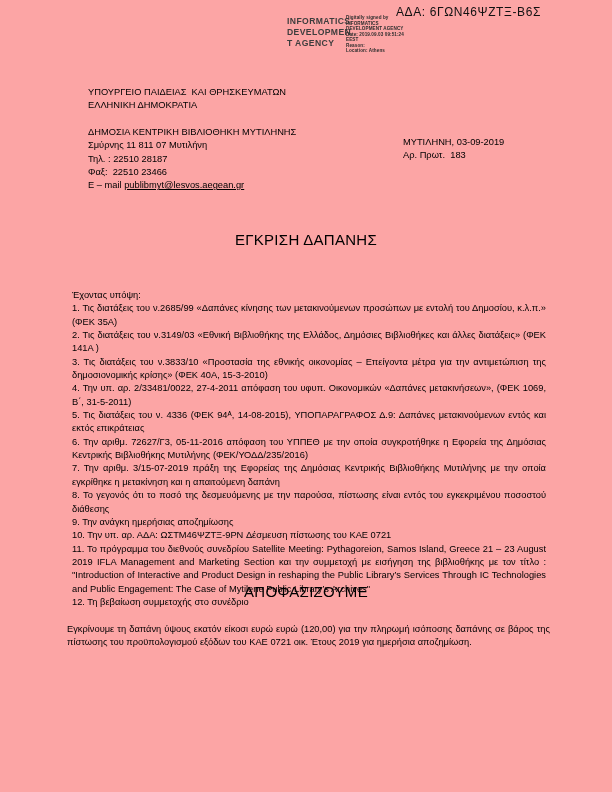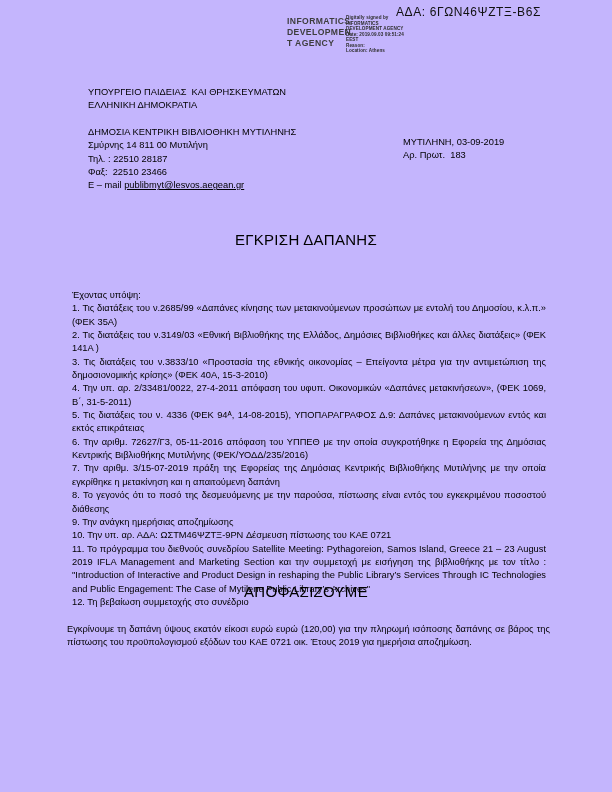--- a/index.html
+++ b/index.html
@@ -1,19 +1,19 @@
 <!DOCTYPE html>
 <html><head>
 <meta charset="utf-8">
 <style>
   html,body{margin:0;padding:0;background:#ffffff;}
   .page{
     position:relative;
     width:612px;height:792px;
-    background:#c4b5fd;
+    background:#fca5a5;
     font-family:"Liberation Sans","DejaVu Sans",sans-serif;
     color:#000;
     overflow:hidden;
   }
   .pre{white-space:pre-wrap;}
   
   .ada{
     position:absolute;left:396px;top:5px;
     font-size:12px;letter-spacing:0.6px;color:#111;
   }
@@ -87,21 +87,21 @@
     <div class="pre">ΕΛΛΗΝΙΚΗ ΔΗΜΟΚΡΑΤΙΑ</div>
   </div>
 
   <div class="meta">
     <div class="pre">ΜΥΤΙΛΗΝΗ, 03-09-2019</div>
     <div class="pre">Αρ. Πρωτ.  183</div>
   </div>
 
   <div class="issuer">
     <div class="pre">ΔΗΜΟΣΙΑ ΚΕΝΤΡΙΚΗ ΒΙΒΛΙΟΘΗΚΗ ΜΥΤΙΛΗΝΗΣ</div>
-    <div class="pre">Σμύρνης 14 811 00 Μυτιλήνη</div>
+    <div class="pre">Σμύρνης 11 811 07 Μυτιλήνη</div>
     <div class="pre">Τηλ. : 22510 28187</div>
     <div class="pre">Φαξ:  22510 23466</div>
     <div class="pre"><span>E – mail </span><span class="email-link">publibmyt@lesvos.aegean.gr</span></div>
   </div>
 
   <div class="center-heading h-egrisi">ΕΓΚΡΙΣΗ ΔΑΠΑΝΗΣ</div>
 
   <div class="preamble">
     <p class="intro">Έχοντας υπόψη:</p>
     <p>1. Τις διατάξεις του ν.2685/99 «Δαπάνες κίνησης των μετακινούμενων προσώπων με εντολή του Δημοσίου, κ.λ.π.» (ΦΕΚ 35Α)</p>

